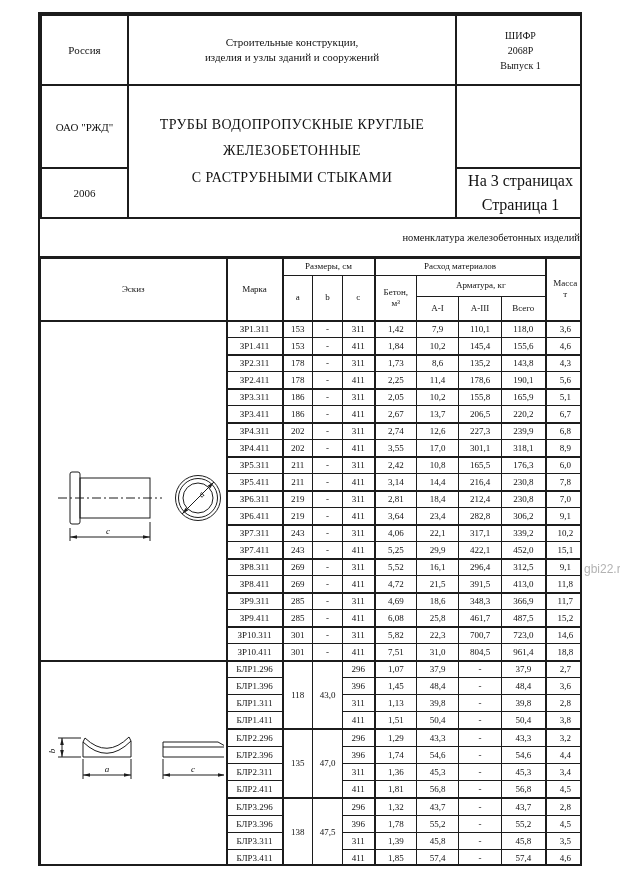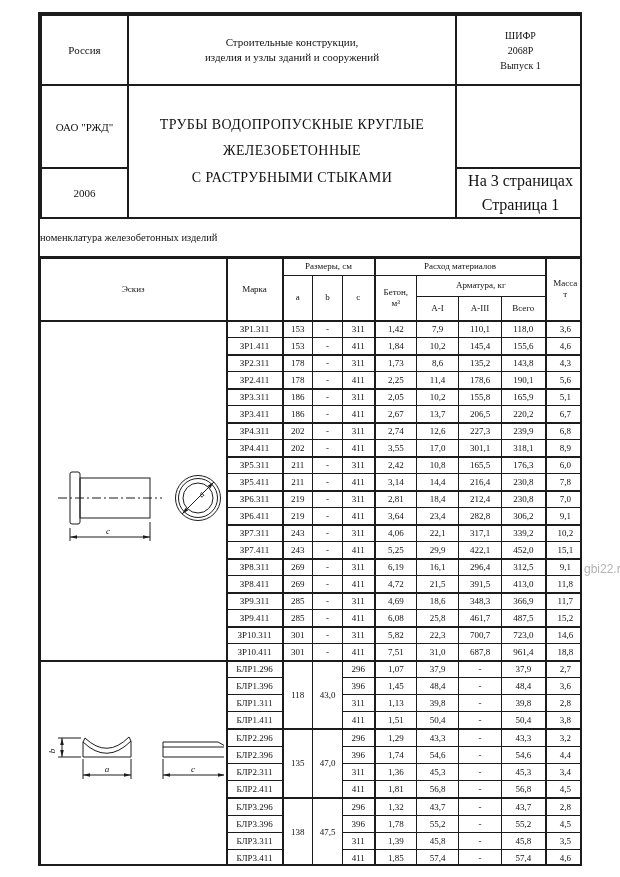--- a/index.html
+++ b/index.html
@@ -22,21 +22,21 @@
   .hdr .r3{height:40px;}
   .cell-country,.cell-org,.cell-year{font-size:11px;text-align:center;}
   .cell-series{font-size:11px;line-height:1.35;}
   .cell-cipher{font-size:10px;line-height:1.5;}
   .cell-doc-title{font-size:14px;letter-spacing:.4px;line-height:1.9;margin-top:36px;}
   .cell-pages{font-size:16px;line-height:1.5;}
 
   
   .subtitle{
     height:37px;border-bottom:2px solid #1c1c1c;display:flex;
-    align-items:center;justify-content:flex-start;font-size:10.5px;
+    align-items:center;justify-content:flex-end;font-size:10.5px;
   }
 
   
   .main th,.main td{border:1px solid #1c1c1c;font-size:9px;}
   .main thead th{font-size:9px;line-height:1.25;}
   .main thead tr.h1{height:17px;}
   .main thead tr.h2{height:21px;}
   .main thead tr.h3{height:24px;}
   .main tbody tr{height:17px;}
   .main tbody td{white-space:nowrap;}
@@ -323,21 +323,21 @@
           <td>29,9</td>
           <td>422,1</td>
           <td>452,0</td>
           <td class="bl2">15,1</td>
         </tr>
         <tr>
           <td class="bl2 mark">ЗР8.311</td>
           <td class="bl2">269</td>
           <td>-</td>
           <td>311</td>
-          <td class="bl2">6,19</td>
+          <td class="bl2">5,52</td>
           <td>16,1</td>
           <td>296,4</td>
           <td>312,5</td>
           <td class="bl2">9,1</td>
         </tr>
         <tr class="gend">
           <td class="bl2 mark">ЗР8.411</td>
           <td class="bl2">269</td>
           <td>-</td>
           <td>411</td>
@@ -380,21 +380,21 @@
           <td>723,0</td>
           <td class="bl2">14,6</td>
         </tr>
         <tr class="gend">
           <td class="bl2 mark">ЗР10.411</td>
           <td class="bl2">301</td>
           <td>-</td>
           <td>411</td>
           <td class="bl2">7,51</td>
           <td>31,0</td>
-          <td>687,8</td>
+          <td>804,5</td>
           <td>961,4</td>
           <td class="bl2">18,8</td>
         </tr>
         <tr class="sec">
           <td class="sketch-cell" rowspan="12">
   <svg width="182" height="204" viewBox="0 0 182 204">
 
     <path class="skt" d="M41,95 L89,95 M41,95 L41,80 M89,95 L89,79 M41,80 Q65,103 89,79 M43,76 Q65,97 87,75 M41,80 L43,76 M89,79 L87,75"></path>
 
     <line class="skt" x1="39" y1="76" x2="16" y2="76"></line>

